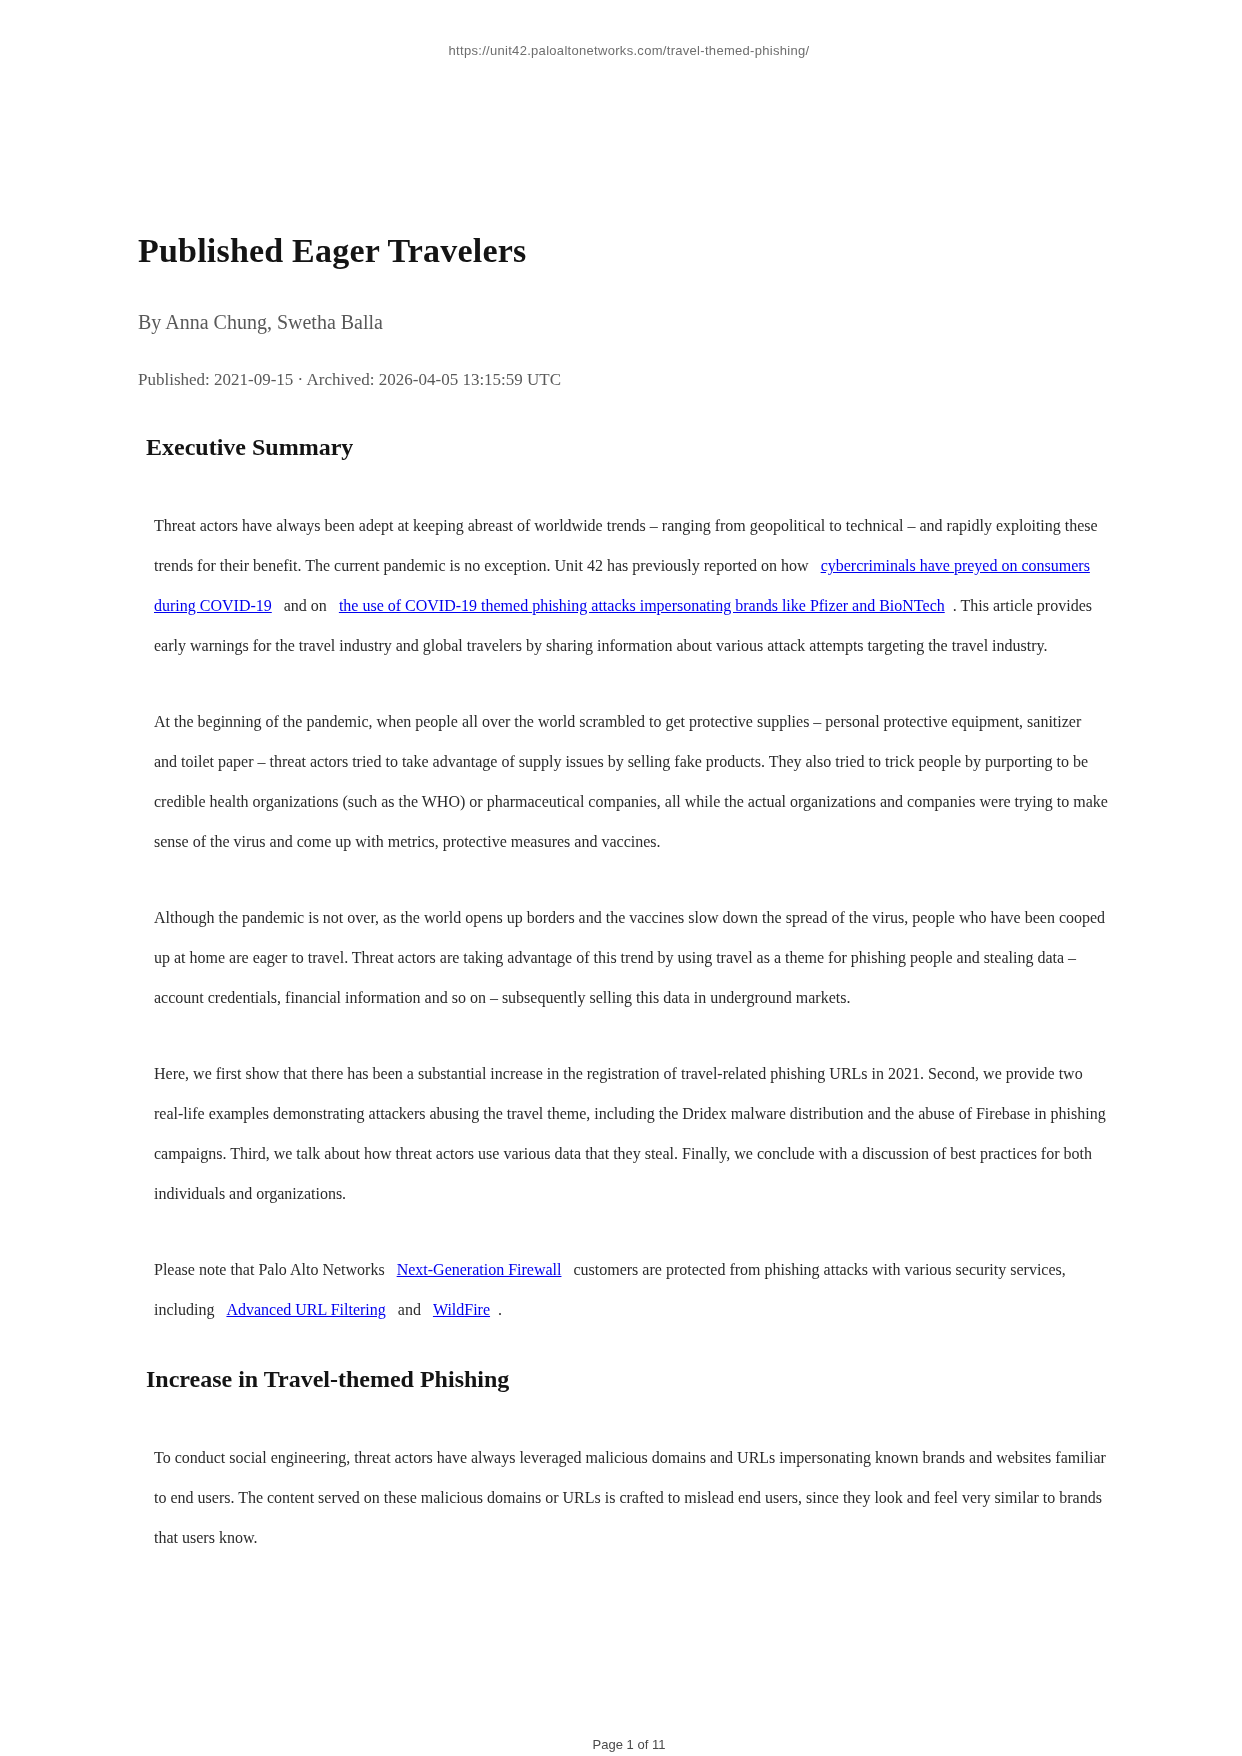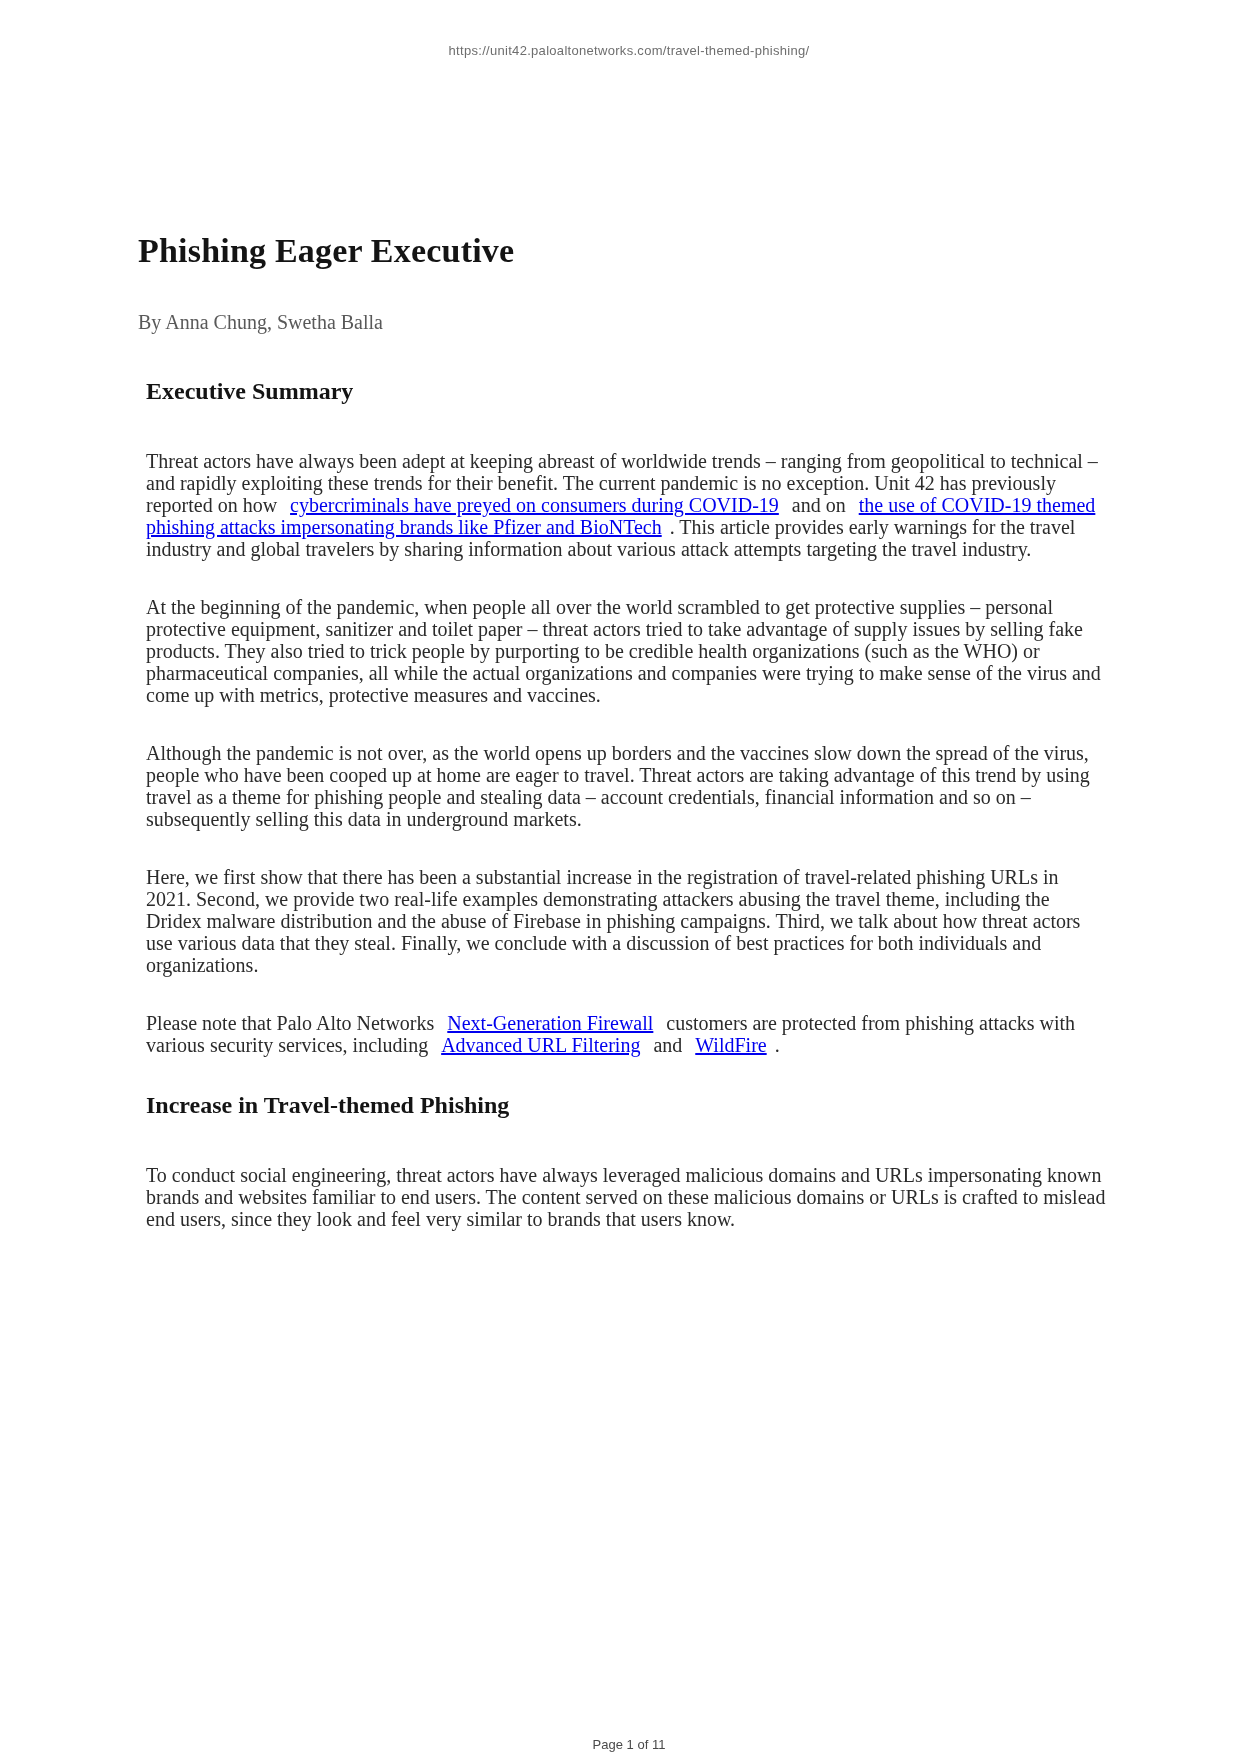--- a/index.html
+++ b/index.html
@@ -44,24 +44,25 @@
   }
   .article-body { margin-top: 4px; }
   .article-body h2 {
     margin-top: 16px;
     margin-bottom: 29px;
     font-size: 24px;
     font-weight: bold;
     color: #141414;
   }
   .article-body p {
-    font-size: 20px;
-    line-height: 22px;
+    font-size: 16px;
+    line-height: 40px;
     margin-bottom: 20px;
     color: #2b2b2b;
+    margin-left: 8px;
   }
   .article-body a {
     color: var(--link-color);
     text-decoration: underline;
   }
   .page-footer {
     position: absolute;
     bottom: 4px;
     left: 0;
     width: 100%;
@@ -70,24 +71,25 @@
     font-size: 13px;
     color: #4a4a4a;
   }
 </style>
 </head>
 <body>
 
 <div class="url-header">https://unit42.paloaltonetworks.com/travel-themed-phishing/</div>
 
 <div class="content">
-  <h1>Phishing Eager Executive</h1>
+  <h1>Published Eager Travelers</h1>
 
   <p class="byline">By Anna Chung, Swetha Balla</p>
 
+  <p class="meta">Published: 2021-09-15 · Archived: 2026-04-05 13:15:59 UTC</p>
 
   <div class="article-body">
       <h2>Executive Summary</h2>
       <p>Threat actors have always been adept at keeping abreast of worldwide trends – ranging from geopolitical to technical – and rapidly exploiting these trends for their benefit. The current pandemic is no exception. Unit 42 has previously reported on how <a href="#">cybercriminals have preyed on consumers during COVID-19</a> and on <a href="#">the use of COVID-19 themed phishing attacks impersonating brands like Pfizer and BioNTech</a>. This article provides early warnings for the travel industry and global travelers by sharing information about various attack attempts targeting the travel industry.</p>
       <p>At the beginning of the pandemic, when people all over the world scrambled to get protective supplies – personal protective equipment, sanitizer and toilet paper – threat actors tried to take advantage of supply issues by selling fake products. They also tried to trick people by purporting to be credible health organizations (such as the WHO) or pharmaceutical companies, all while the actual organizations and companies were trying to make sense of the virus and come up with metrics, protective measures and vaccines.</p>
       <p>Although the pandemic is not over, as the world opens up borders and the vaccines slow down the spread of the virus, people who have been cooped up at home are eager to travel. Threat actors are taking advantage of this trend by using travel as a theme for phishing people and stealing data – account credentials, financial information and so on – subsequently selling this data in underground markets.</p>
       <p>Here, we first show that there has been a substantial increase in the registration of travel-related phishing URLs in 2021. Second, we provide two real-life examples demonstrating attackers abusing the travel theme, including the Dridex malware distribution and the abuse of Firebase in phishing campaigns. Third, we talk about how threat actors use various data that they steal. Finally, we conclude with a discussion of best practices for both individuals and organizations.</p>
       <p>Please note that Palo Alto Networks <a href="#">Next-Generation Firewall</a> customers are protected from phishing attacks with various security services, including <a href="#">Advanced URL Filtering</a> and <a href="#">WildFire</a>.</p>
       <h2>Increase in Travel-themed Phishing</h2>
       <p>To conduct social engineering, threat actors have always leveraged malicious domains and URLs impersonating known brands and websites familiar to end users. The content served on these malicious domains or URLs is crafted to mislead end users, since they look and feel very similar to brands that users know.</p>

